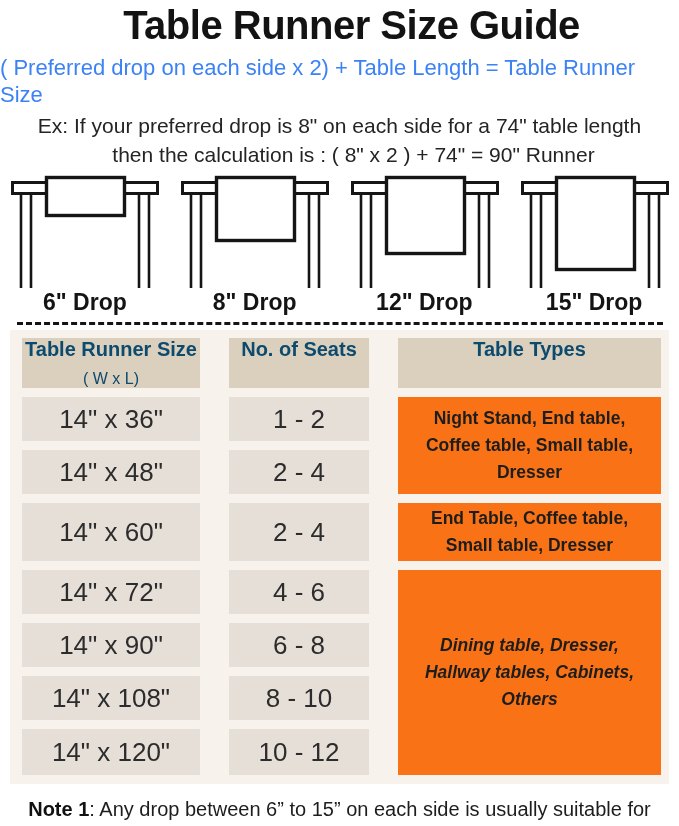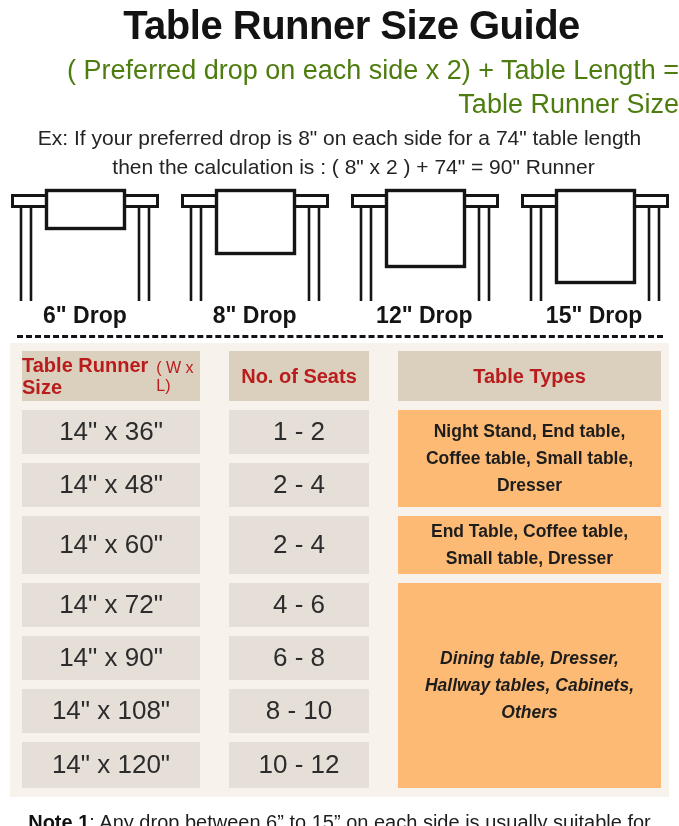--- a/index.html
+++ b/index.html
@@ -8,21 +8,21 @@
     width:679px; height:826px; overflow:hidden;
     background:#ffffff; color:#1e1e1e;
     font-family:"Liberation Sans", sans-serif;
     -webkit-font-smoothing:antialiased;
   }
   .title {
     text-align:center; font-size:40px; font-weight:800;
     letter-spacing:-0.5px; color:#131313; padding-top:3px; line-height:1.12;padding-left:24px;
   }
   .formula {
-    text-align:right; font-size:27px; color:#4d7c0f; margin-top:6px; line-height:1.25;
+    text-align:left; font-size:22px; color:#3b82f6; margin-top:6px; line-height:1.25;
   }
   .example { text-align:center; font-size:21px; color:#242424; line-height:1.32; margin-top:3px; }
   .example + .example { margin-top:1px;margin-left:28px; }
 
   .figures { display:grid; grid-template-columns:repeat(4,1fr); margin-top:7px; }
   .figure { display:flex; justify-content:center; }
   .drop-labels { display:grid; grid-template-columns:repeat(4,1fr); margin-top:1px; }
   .drop-label { text-align:center; font-size:23px; font-weight:700; color:#141414; }
 
   .dashed-divider {
@@ -34,32 +34,32 @@
     width:659px; margin:5px auto 0 auto; background:#f7f2eb;
     padding:8px 6px 9px 12px;
   }
   .size-table {
     display:grid;
     grid-template-columns:178px 140px 263px;
     grid-template-rows:50px 44px 44px 58px 44px 44px 44px 46px;
     column-gap:29px; row-gap:9px;
   }
   .hcell {
-    background:#dbd0bd; display:flex; flex-direction:row;
-    align-items:center; justify-content:center; grid-row:1;
-    color:#b91c1c;
+    background:#dbd0bd; display:flex; flex-direction:column;
+    align-items:center; justify-content:space-between; grid-row:1;
+    color:#0c4a6e;
   }
   .hcell .h-main { font-size:20px; font-weight:700; line-height:1.1; }
   .hcell .h-sub { font-size:16px; font-weight:400; margin-top:2px; }
   .cell {
     background:#e6dfd8; display:flex; align-items:center; justify-content:center;
     font-size:26px; color:#2c2c2c;
   }
   .typecell {
-    background:#fdba74; display:flex; align-items:center; justify-content:center;
+    background:#f97316; display:flex; align-items:center; justify-content:center;
     font-size:17.5px; font-weight:700; color:#1d1d1d; text-align:center;
     line-height:1.55; padding:4px 14px; grid-column:3;
   }
   .tg1 { grid-row:2 / span 2; }
   .tg2 { grid-row:4; }
   .tg3 { grid-row:5 / span 4;font-style:italic; }
   .c1 { grid-column:1; }
   .c2 { grid-column:2; }
 
   .notes { margin-top:11px; text-align:center; font-size:20px; color:#1d1d1d; line-height:1.42; }

